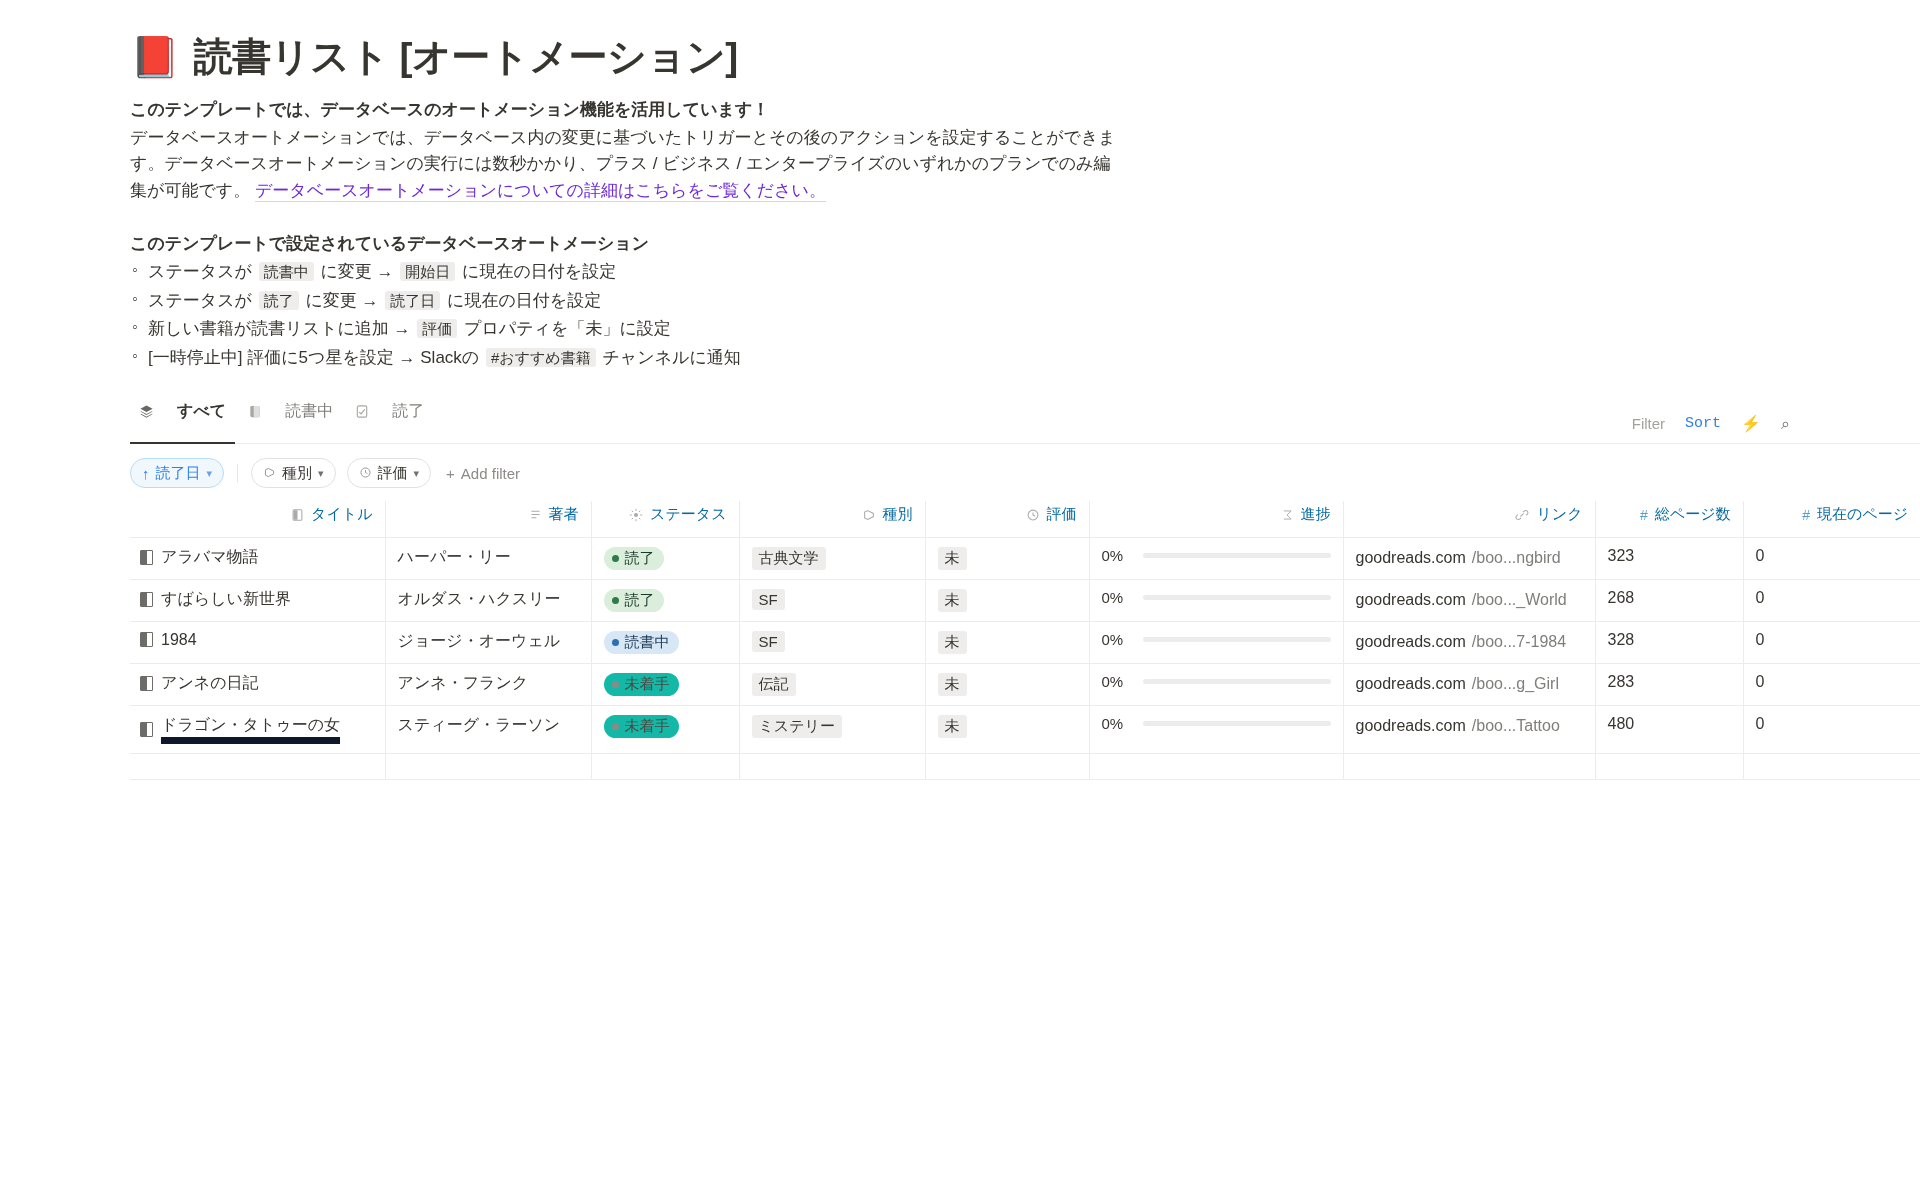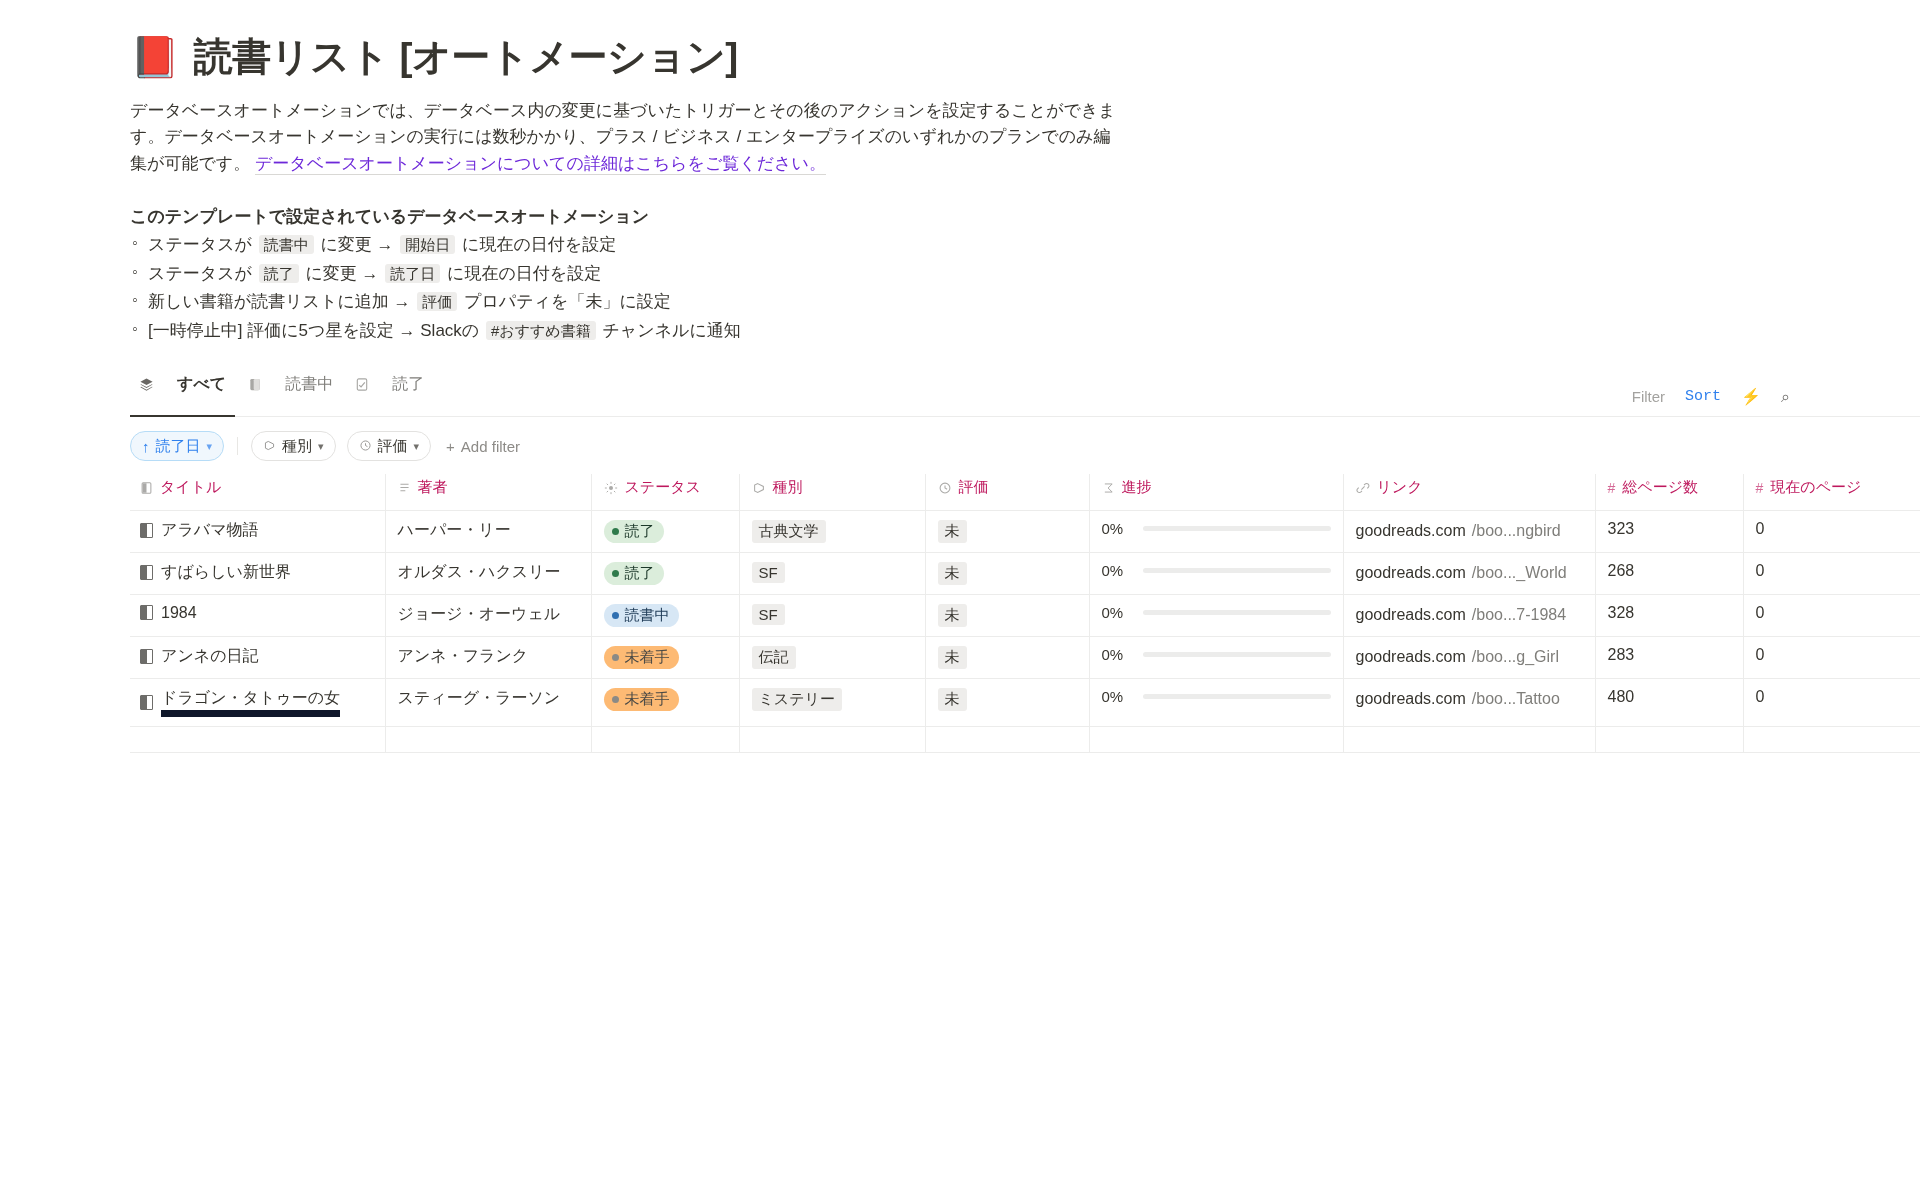--- a/index.html
+++ b/index.html
@@ -181,23 +181,24 @@
     text-align: left;
     vertical-align: top;
     font-weight: normal;
     padding: 9px 12px;
     font-size: 16px;
     color: #37352f;
   }
   table.db th {
     border-top: none;
     padding: 4px 12px 12px 12px;
-    color: #be185d;
+    color: #0369a1;
     font-size: 15px;
     white-space: nowrap;
+    text-align: right;
   }
   table.db th:first-child, table.db td:first-child { padding-left: 10px; }
   table.db tr th:last-child, table.db tr td:last-child { border-right: none; }
   .th-in { display: inline-flex; align-items: center; gap: 7px; }
   .th-ico { opacity: .65; display: inline-flex; font-size: 14px; }
   .num-head { justify-content: flex-start; }
   td.num { text-align: right; }
   .row-title {
     display: inline-flex;
     align-items: center;
@@ -227,21 +228,21 @@
     gap: 6px;
     border-radius: 12px;
     padding: 2px 9px 2px 8px;
     font-size: 15px;
   }
   .status .dot { width: 7px; height: 7px; border-radius: 50%; display: inline-block; }
   .st-done { background: #dbeddb; color: #1c3829; }
   .st-done .dot { background: #2f7a4b; }
   .st-reading { background: #d7e7f5; color: #1f3b57; }
   .st-reading .dot { background: #2f6fb0; }
-  .st-todo { background: #fdba74; color: #4a4945; }
+  .st-todo { background: #14b8a6; color: #4a4945; }
   .st-todo .dot { background: #8b8a86; }
   .prog-cell { display: flex; align-items: center; gap: 11px; }
   .prog-num { font-size: 15px; color: #37352f; min-width: 30px; }
   .prog-bar {
     flex: 1;
     height: 5px;
     border-radius: 3px;
     background: #ececeb;
     position: relative;
   }
@@ -257,20 +258,21 @@
 </head>
 <body>
 
 <div class="page">
 
   <div class="title-row">
     <span class="title-emoji">📕</span>
     <span class="page-title">読書リスト [オートメーション]</span>
   </div>
 
+  <div class="intro-head">このテンプレートでは、データベースのオートメーション機能を活用しています！</div>
   <div class="intro-body">
     <span>データベースオートメーションでは、データベース内の変更に基づいたトリガーとその後のアクションを設定することができます。データベースオートメーションの実行には数秒かかり、プラス / ビジネス / エンタープライズのいずれかのプランでのみ編集が可能です。</span>
     <span class="intro-link">データベースオートメーションについての詳細はこちらをご覧ください。</span>
   </div>
 
   <div class="section-head">このテンプレートで設定されているデータベースオートメーション</div>
   <ul class="auto-list">
     <li>
       <span>ステータスが</span>
       <span class="chip">読書中</span>

